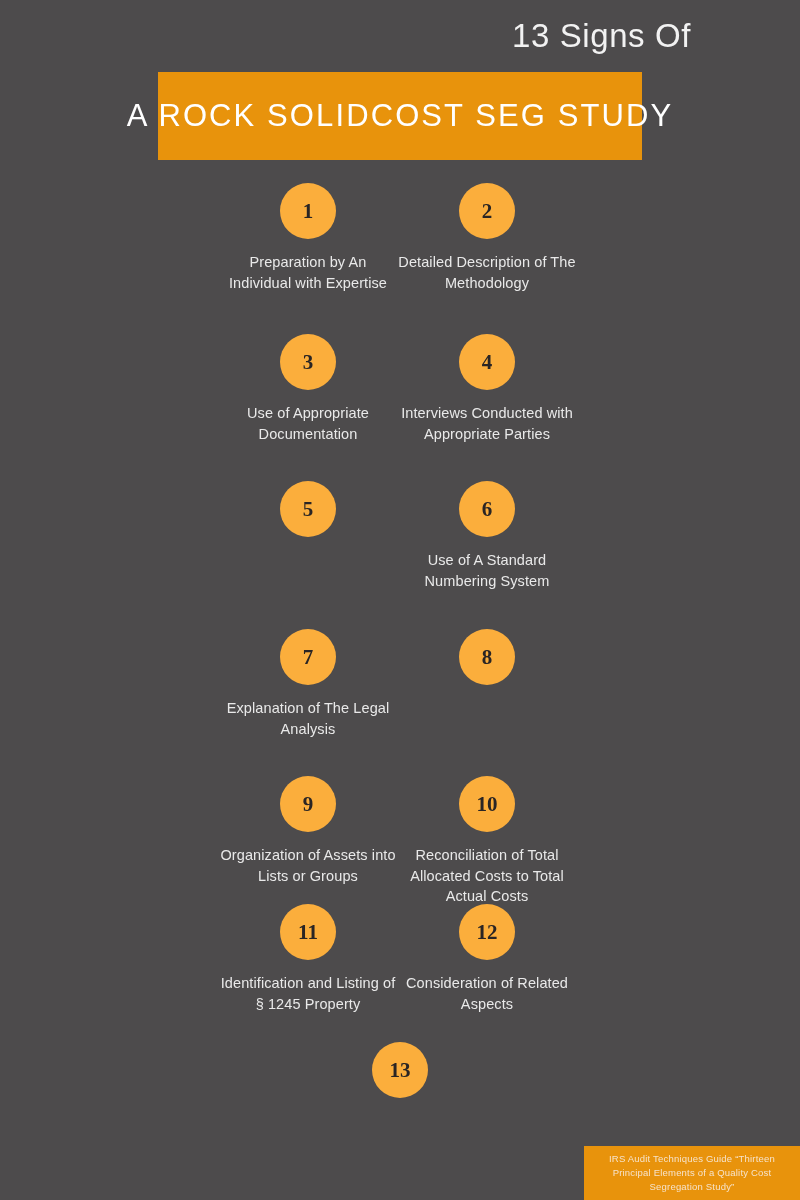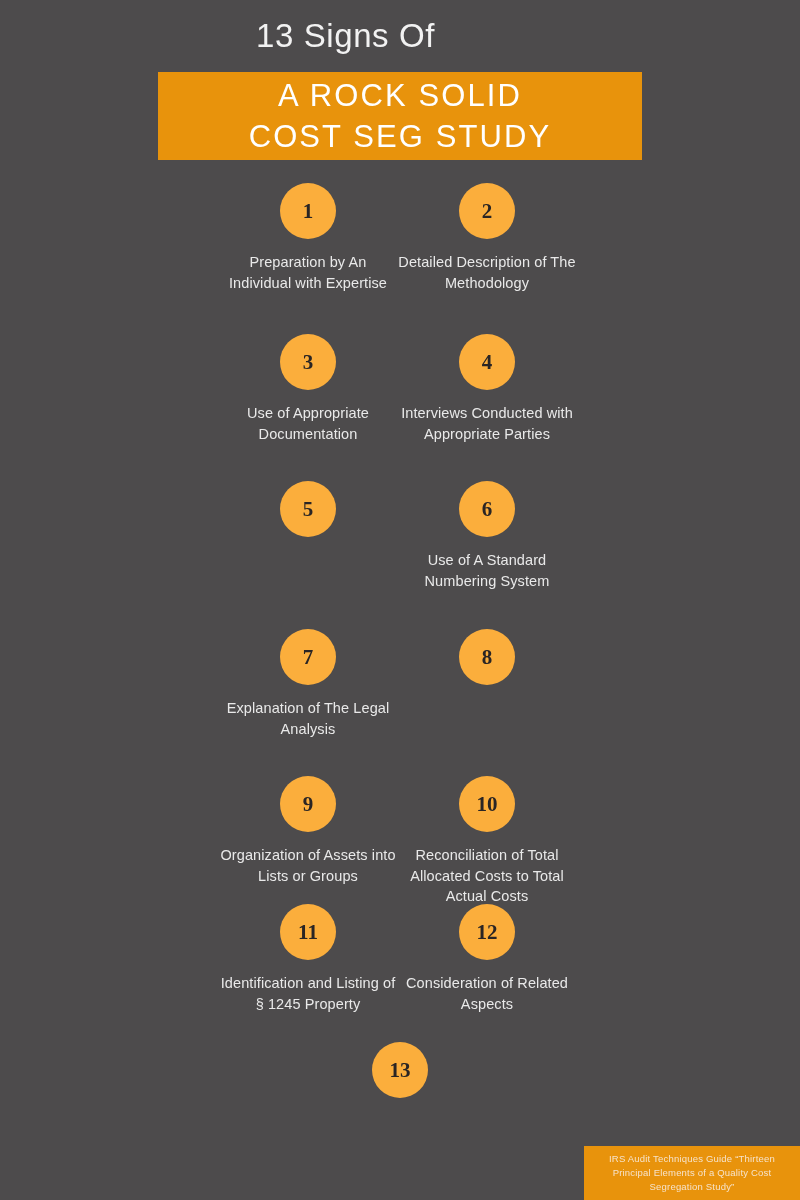--- a/index.html
+++ b/index.html
@@ -20,37 +20,36 @@
     width: 800px;
     height: 1200px;
   }
 
   
   .title-kicker {
     position: absolute;
     left: 0;
     top: 16px;
     width: 691px;
-    text-align: center;
+    text-align: right;
     font-size: 33px;
     font-weight: 400;
     letter-spacing: 0.6px;
     color: #f2f2f2;
     line-height: 1.2;
   }
 
   .title-bar {
     position: absolute;
     left: 158px;
     top: 72px;
     width: 484px;
     height: 88px;
     background: #e8930c;
     display: flex;
-    flex-direction: column;
     align-items: center;
     justify-content: center;
   }
   .title-bar-line {
     color: #ffffff;
     font-size: 31px;
     font-weight: 400;
     letter-spacing: 2.1px;
     line-height: 1.33;
     text-align: center;

